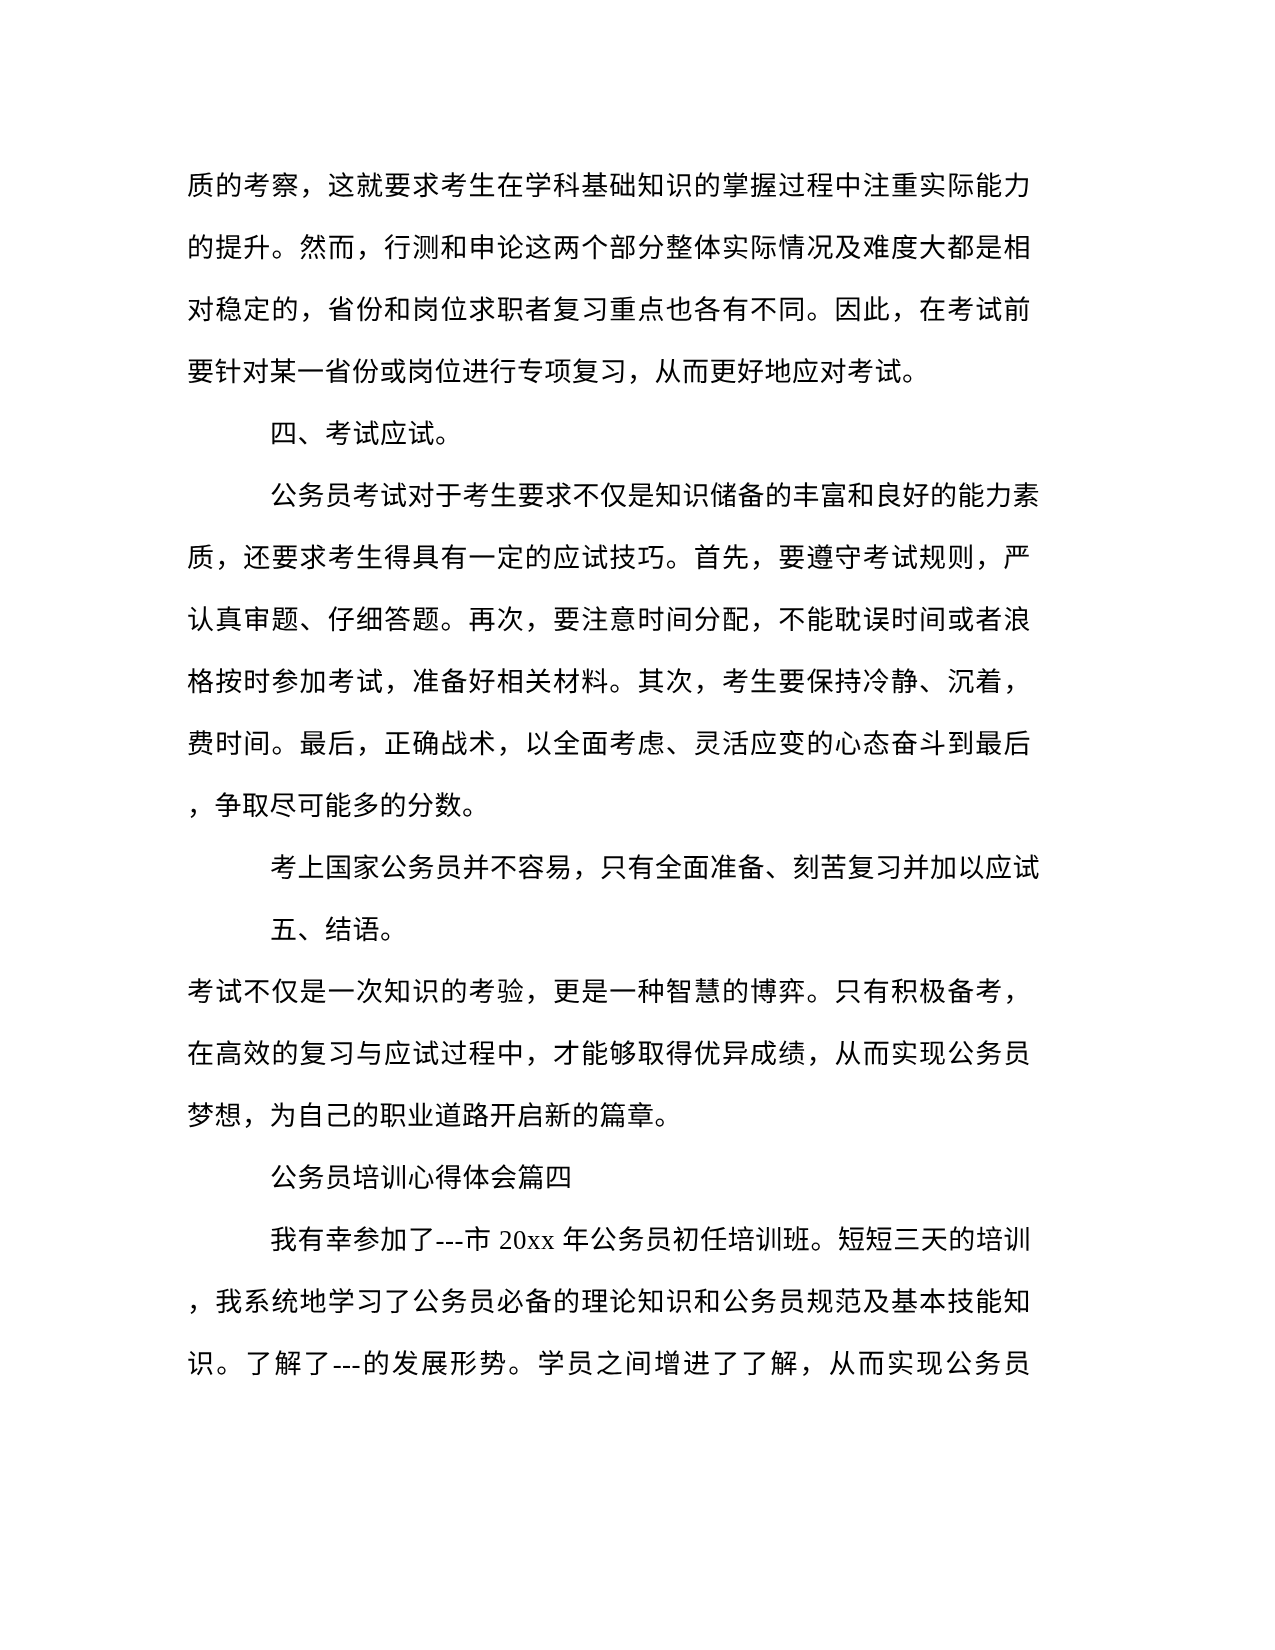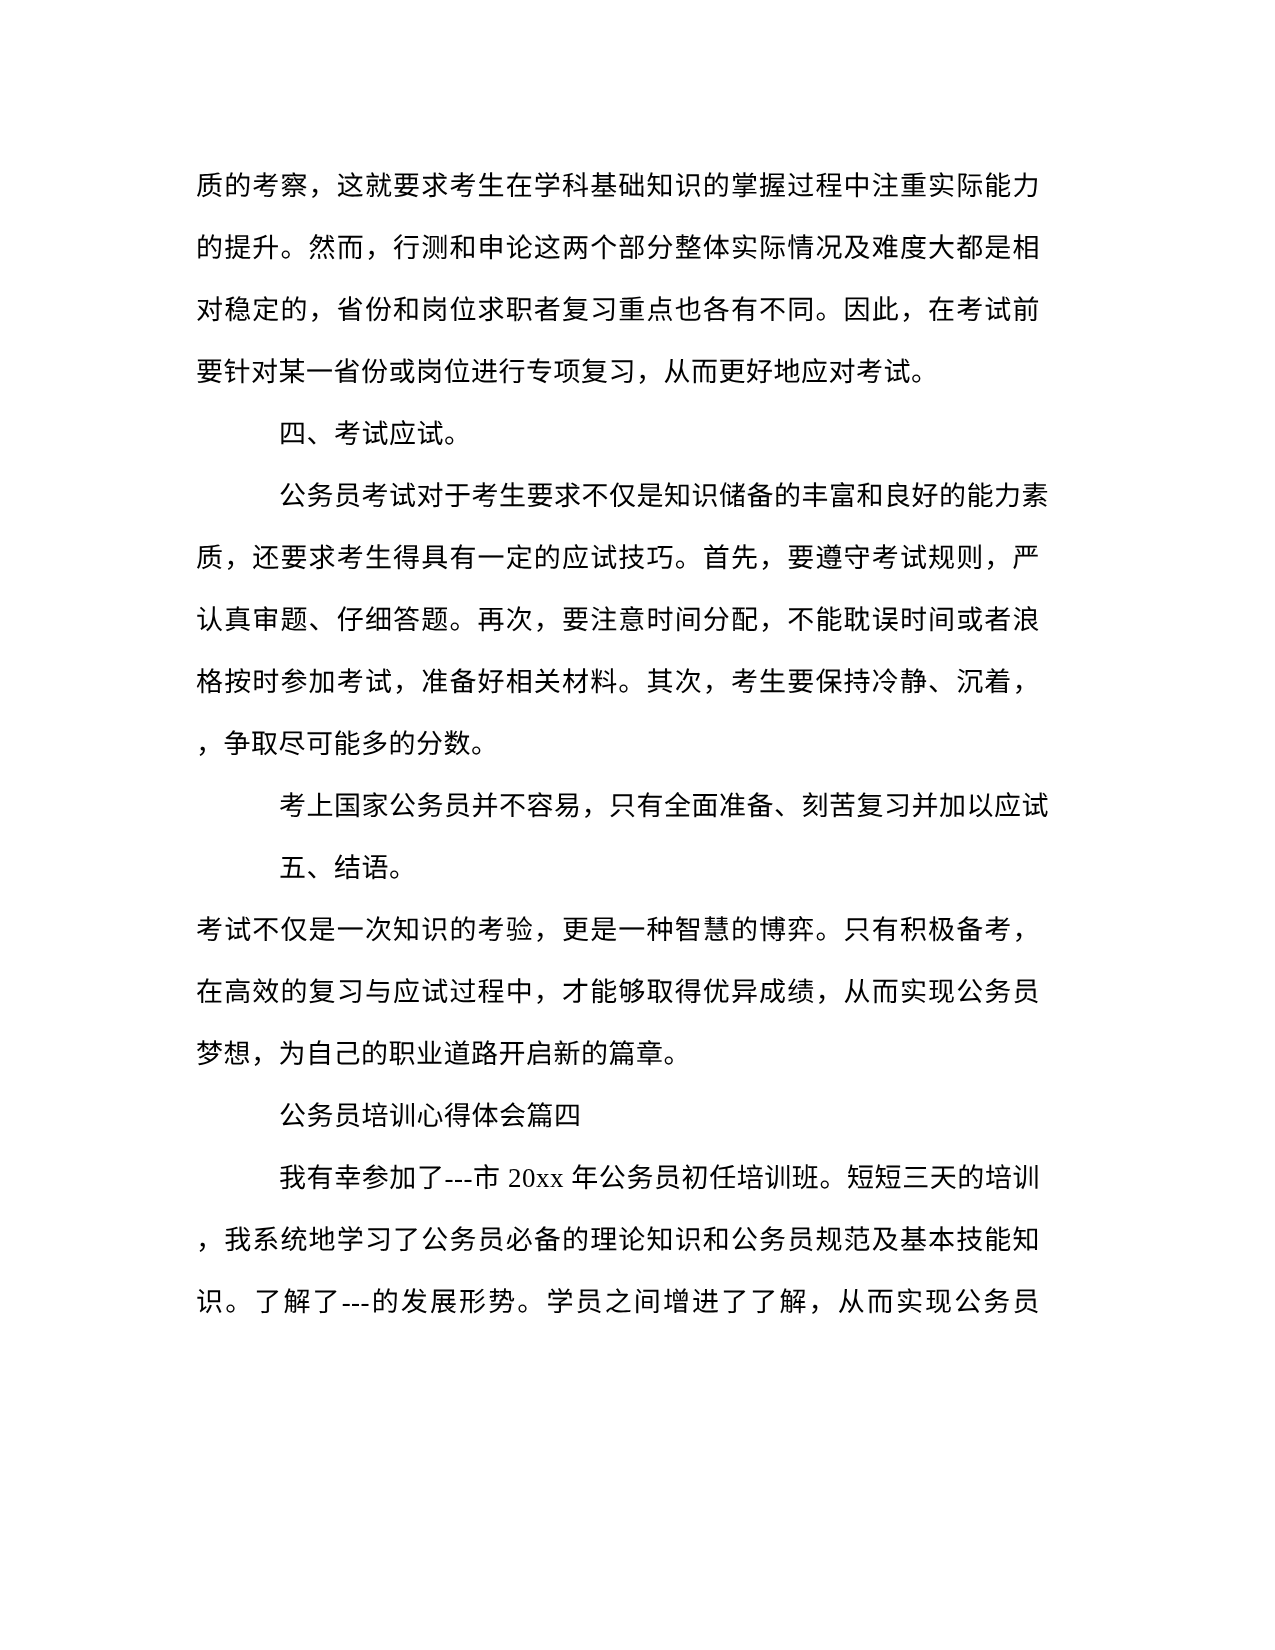--- a/index.html
+++ b/index.html
@@ -11,21 +11,21 @@
     position: relative;
     width: 1275px;
     height: 1650px;
     background: #ffffff;
     overflow: hidden;
     font-family: "Liberation Serif", "DejaVu Serif", serif;
     color: #000000;
   }
   .text-block {
     position: absolute;
-    left: 196px;
+    left: 187px;
     top: 155px;
     width: 844px;
   }
   .line {
     font-size: 27px;
     line-height: 62px;
     height: 62px;
     white-space: nowrap;
     text-align: justify;
     text-justify: inter-character;
@@ -47,20 +47,21 @@
   <div class="text-block">
       <div class="line justify">质的考察，这就要求考生在学科基础知识的掌握过程中注重实际能力</div>
       <div class="line justify">的提升。然而，行测和申论这两个部分整体实际情况及难度大都是相</div>
       <div class="line justify">对稳定的，省份和岗位求职者复习重点也各有不同。因此，在考试前</div>
       <div class="line">要针对某一省份或岗位进行专项复习，从而更好地应对考试。</div>
       <div class="line indent">四、考试应试。</div>
       <div class="line indent justify">公务员考试对于考生要求不仅是知识储备的丰富和良好的能力素</div>
       <div class="line justify">质，还要求考生得具有一定的应试技巧。首先，要遵守考试规则，严</div>
       <div class="line justify">认真审题、仔细答题。再次，要注意时间分配，不能耽误时间或者浪</div>
       <div class="line justify">格按时参加考试，准备好相关材料。其次，考生要保持冷静、沉着，</div>
+      <div class="line justify">费时间。最后，正确战术，以全面考虑、灵活应变的心态奋斗到最后</div>
       <div class="line">，争取尽可能多的分数。</div>
       <div class="line indent justify">考上国家公务员并不容易，只有全面准备、刻苦复习并加以应试</div>
       <div class="line indent">五、结语。</div>
       <div class="line justify">考试不仅是一次知识的考验，更是一种智慧的博弈。只有积极备考，</div>
       <div class="line justify">在高效的复习与应试过程中，才能够取得优异成绩，从而实现公务员</div>
       <div class="line">梦想，为自己的职业道路开启新的篇章。</div>
       <div class="line indent">公务员培训心得体会篇四</div>
       <div class="line indent justify">我有幸参加了---市 20xx 年公务员初任培训班。短短三天的培训</div>
       <div class="line justify">，我系统地学习了公务员必备的理论知识和公务员规范及基本技能知</div>
       <div class="line justify">识。了解了---的发展形势。学员之间增进了了解，从而实现公务员</div>

